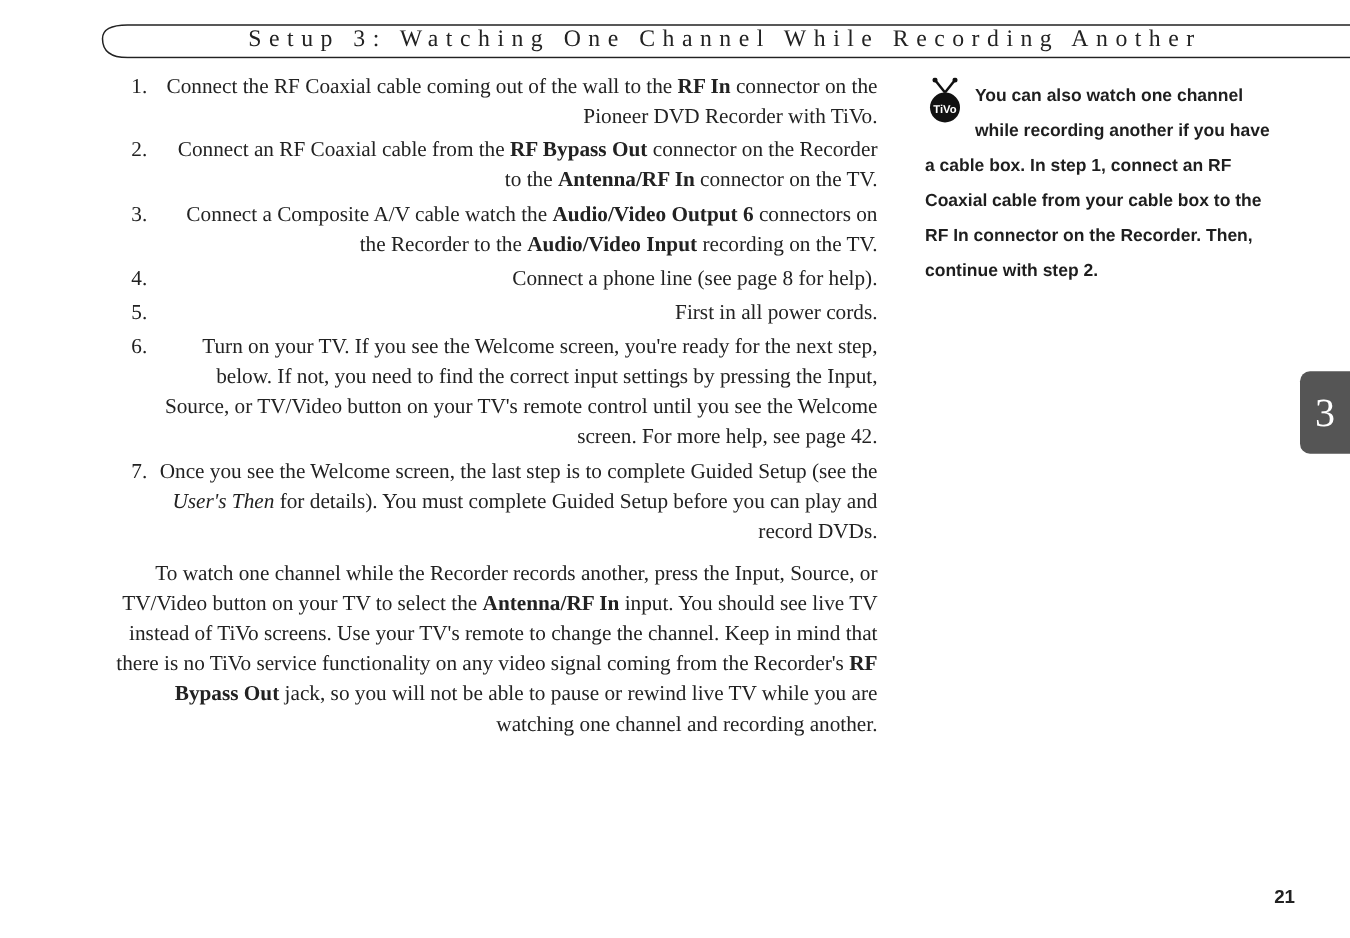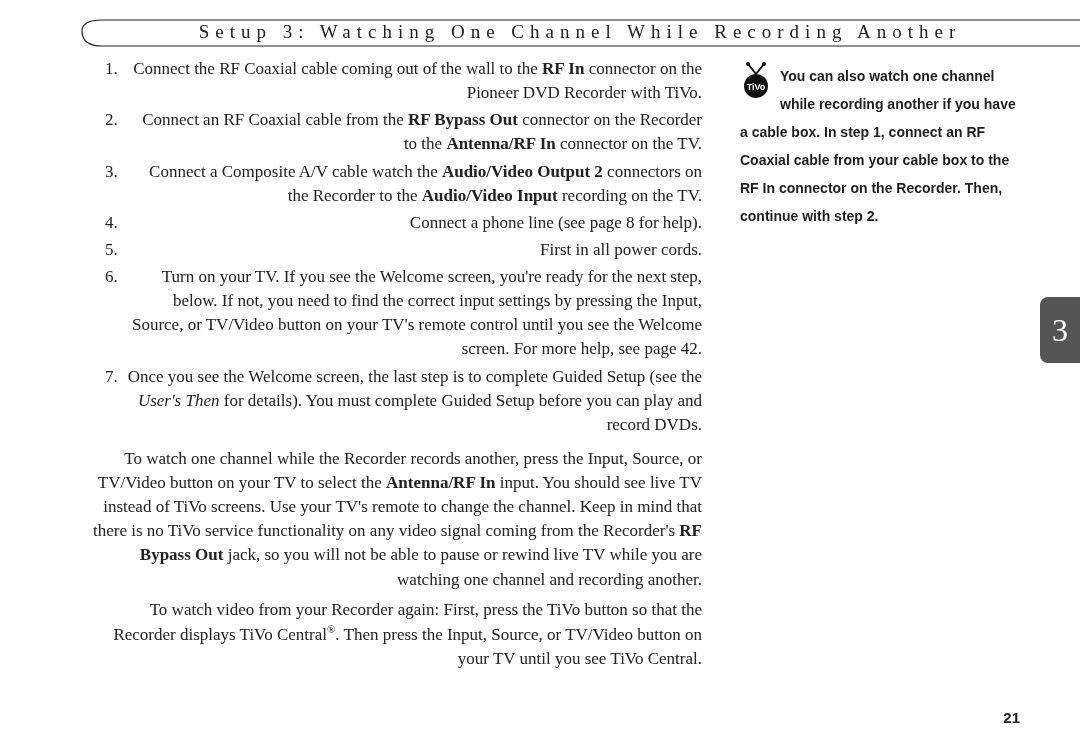--- a/index.html
+++ b/index.html
@@ -89,21 +89,21 @@
     border-top-left-radius: 8px;
     border-bottom-left-radius: 8px;
     color: #fff;
     font-family: Georgia, serif;
     font-size: 32px;
     text-align: center;
     line-height: 66px;
   }
   .page-num {
     position: absolute;
-    right: 60px;
+    right: 44px;
     bottom: 24px;
     font-family: Arial, Helvetica, sans-serif;
     font-weight: bold;
     font-size: 15px;
     color: #222;
   }
   sup { font-size: 11px; }
   em.ital { font-style: italic; }
 </style>
 </head>
@@ -113,34 +113,31 @@
   <svg class="header-svg" viewBox="0 0 1000 28" preserveAspectRatio="none">
     <path d="M 1000 27 L 22 27 Q 2 27 2 12 Q 2 1 22 1 L 1000 1" stroke="#222" stroke-width="1.2" fill="none"></path>
   </svg>
   <div class="header-title">Setup 3: Watching One Channel While Recording Another</div>
 </div>
 
 <div class="body-wrap">
   <ol class="steps">
     <li><span>Connect the RF Coaxial cable coming out of the wall to the </span><span class="bold">RF In</span><span> connector on the Pioneer DVD Recorder with TiVo.</span></li>
     <li><span>Connect an RF Coaxial cable from the </span><span class="bold">RF Bypass Out</span><span> connector on the Recorder to the </span><span class="bold">Antenna/RF In</span><span> connector on the TV.</span></li>
-    <li><span>Connect a Composite A/V cable watch the </span><span class="bold">Audio/Video Output 2</span><span> connectors on the Recorder to the </span><span class="bold">Audio/Video Input</span><span> recording on the TV.</span></li>
+    <li><span>Connect a Composite A/V cable watch the </span><span class="bold">Audio/Video Output 6</span><span> connectors on the Recorder to the </span><span class="bold">Audio/Video Input</span><span> recording on the TV.</span></li>
     <li>Connect a phone line (see page 8 for help).</li>
     <li>First in all power cords.</li>
     <li>Turn on your TV. If you see the Welcome screen, you're ready for the next step, below. If not, you need to find the correct input settings by pressing the Input, Source, or TV/Video button on your TV's remote control until you see the Welcome screen. For more help, see page 42.</li>
     <li><span>Once you see the Welcome screen, the last step is to complete Guided Setup (see the </span><em class="ital">User's Then</em><span> for details). You must complete Guided Setup before you can play and record DVDs.</span></li>
   </ol>
 
   <div class="plain-block">
     <span>To watch one channel while the Recorder records another, press the Input, Source, or TV/Video button on your TV to select the </span><span class="bold">Antenna/RF In</span><span> input. You should see live TV instead of TiVo screens. Use your TV's remote to change the channel. Keep in mind that there is no TiVo service functionality on any video signal coming from the Recorder's </span><span class="bold">RF Bypass Out</span><span> jack, so you will not be able to pause or rewind live TV while you are watching one channel and recording another.</span>
   </div>
 
-  <div class="plain-block">
-    <span>To watch video from your Recorder again: First, press the TiVo button so that the Recorder displays TiVo Central</span><sup>®</sup><span>. Then press the Input, Source, or TV/Video button on your TV until you see TiVo Central.</span>
-  </div>
 </div>
 
 <div class="sidebar">
   <div>
     <svg class="sidebar-icon" viewBox="0 0 32 40">
       <ellipse cx="16" cy="24" rx="12" ry="12" fill="#111"></ellipse>
       <text x="16" y="28" text-anchor="middle" font-family="Arial" font-size="9" font-weight="bold" fill="#fff">TiVo</text>
       <line x1="16" y1="12" x2="8" y2="2" stroke="#111" stroke-width="2"></line>
       <line x1="16" y1="12" x2="24" y2="2" stroke="#111" stroke-width="2"></line>
       <circle cx="8" cy="2" r="2" fill="#111"></circle>

